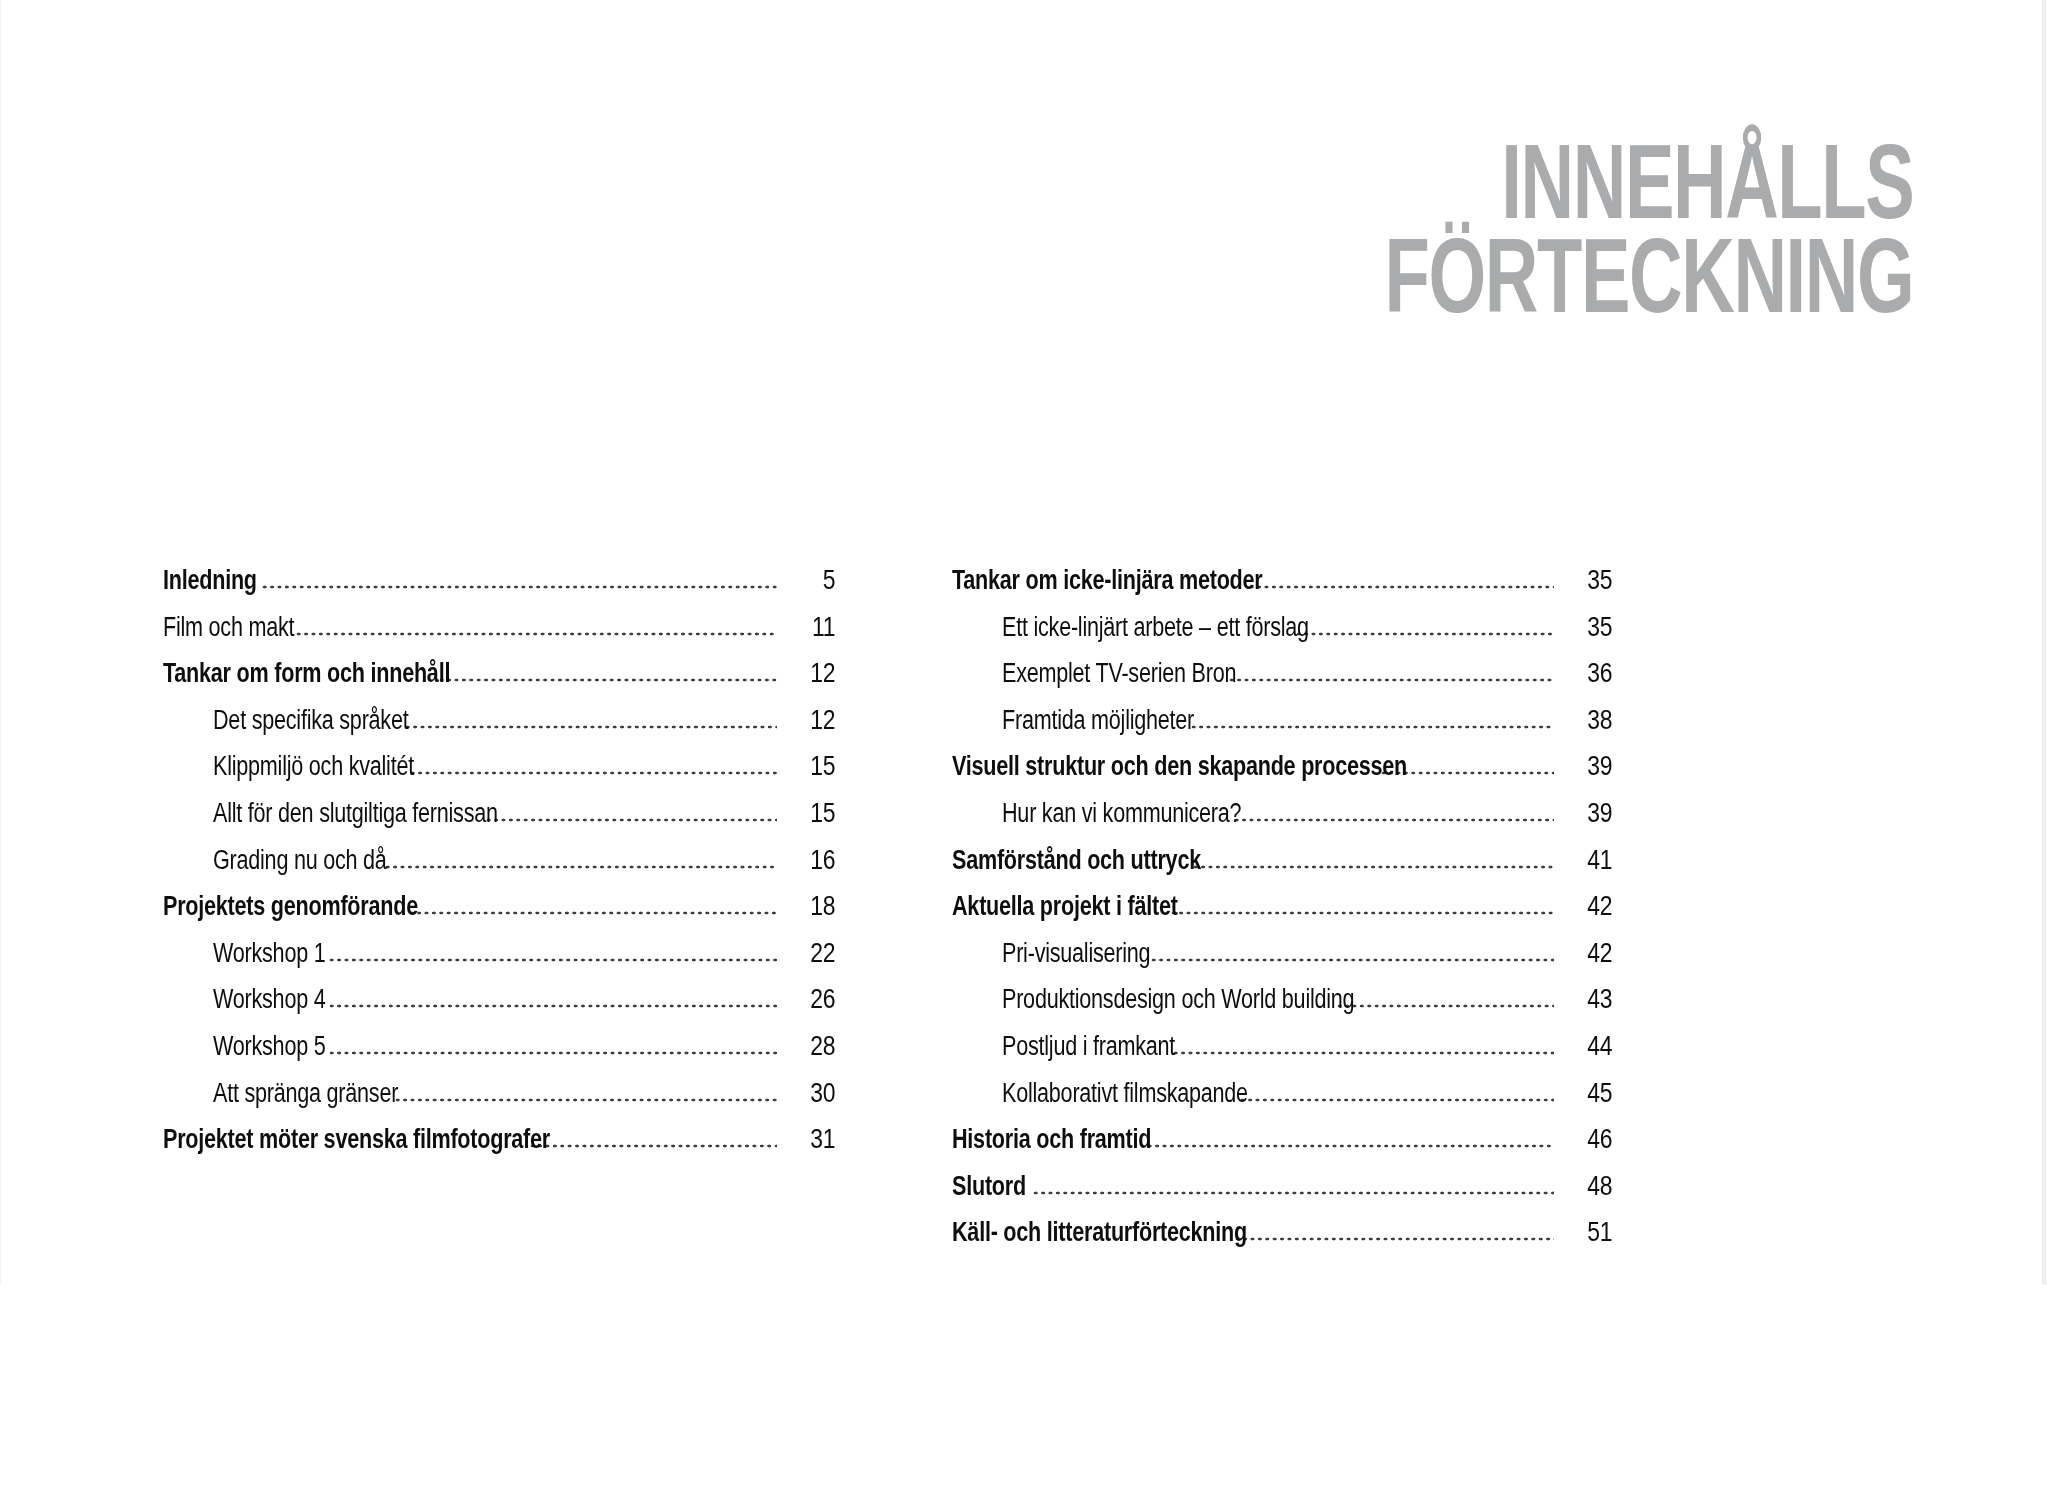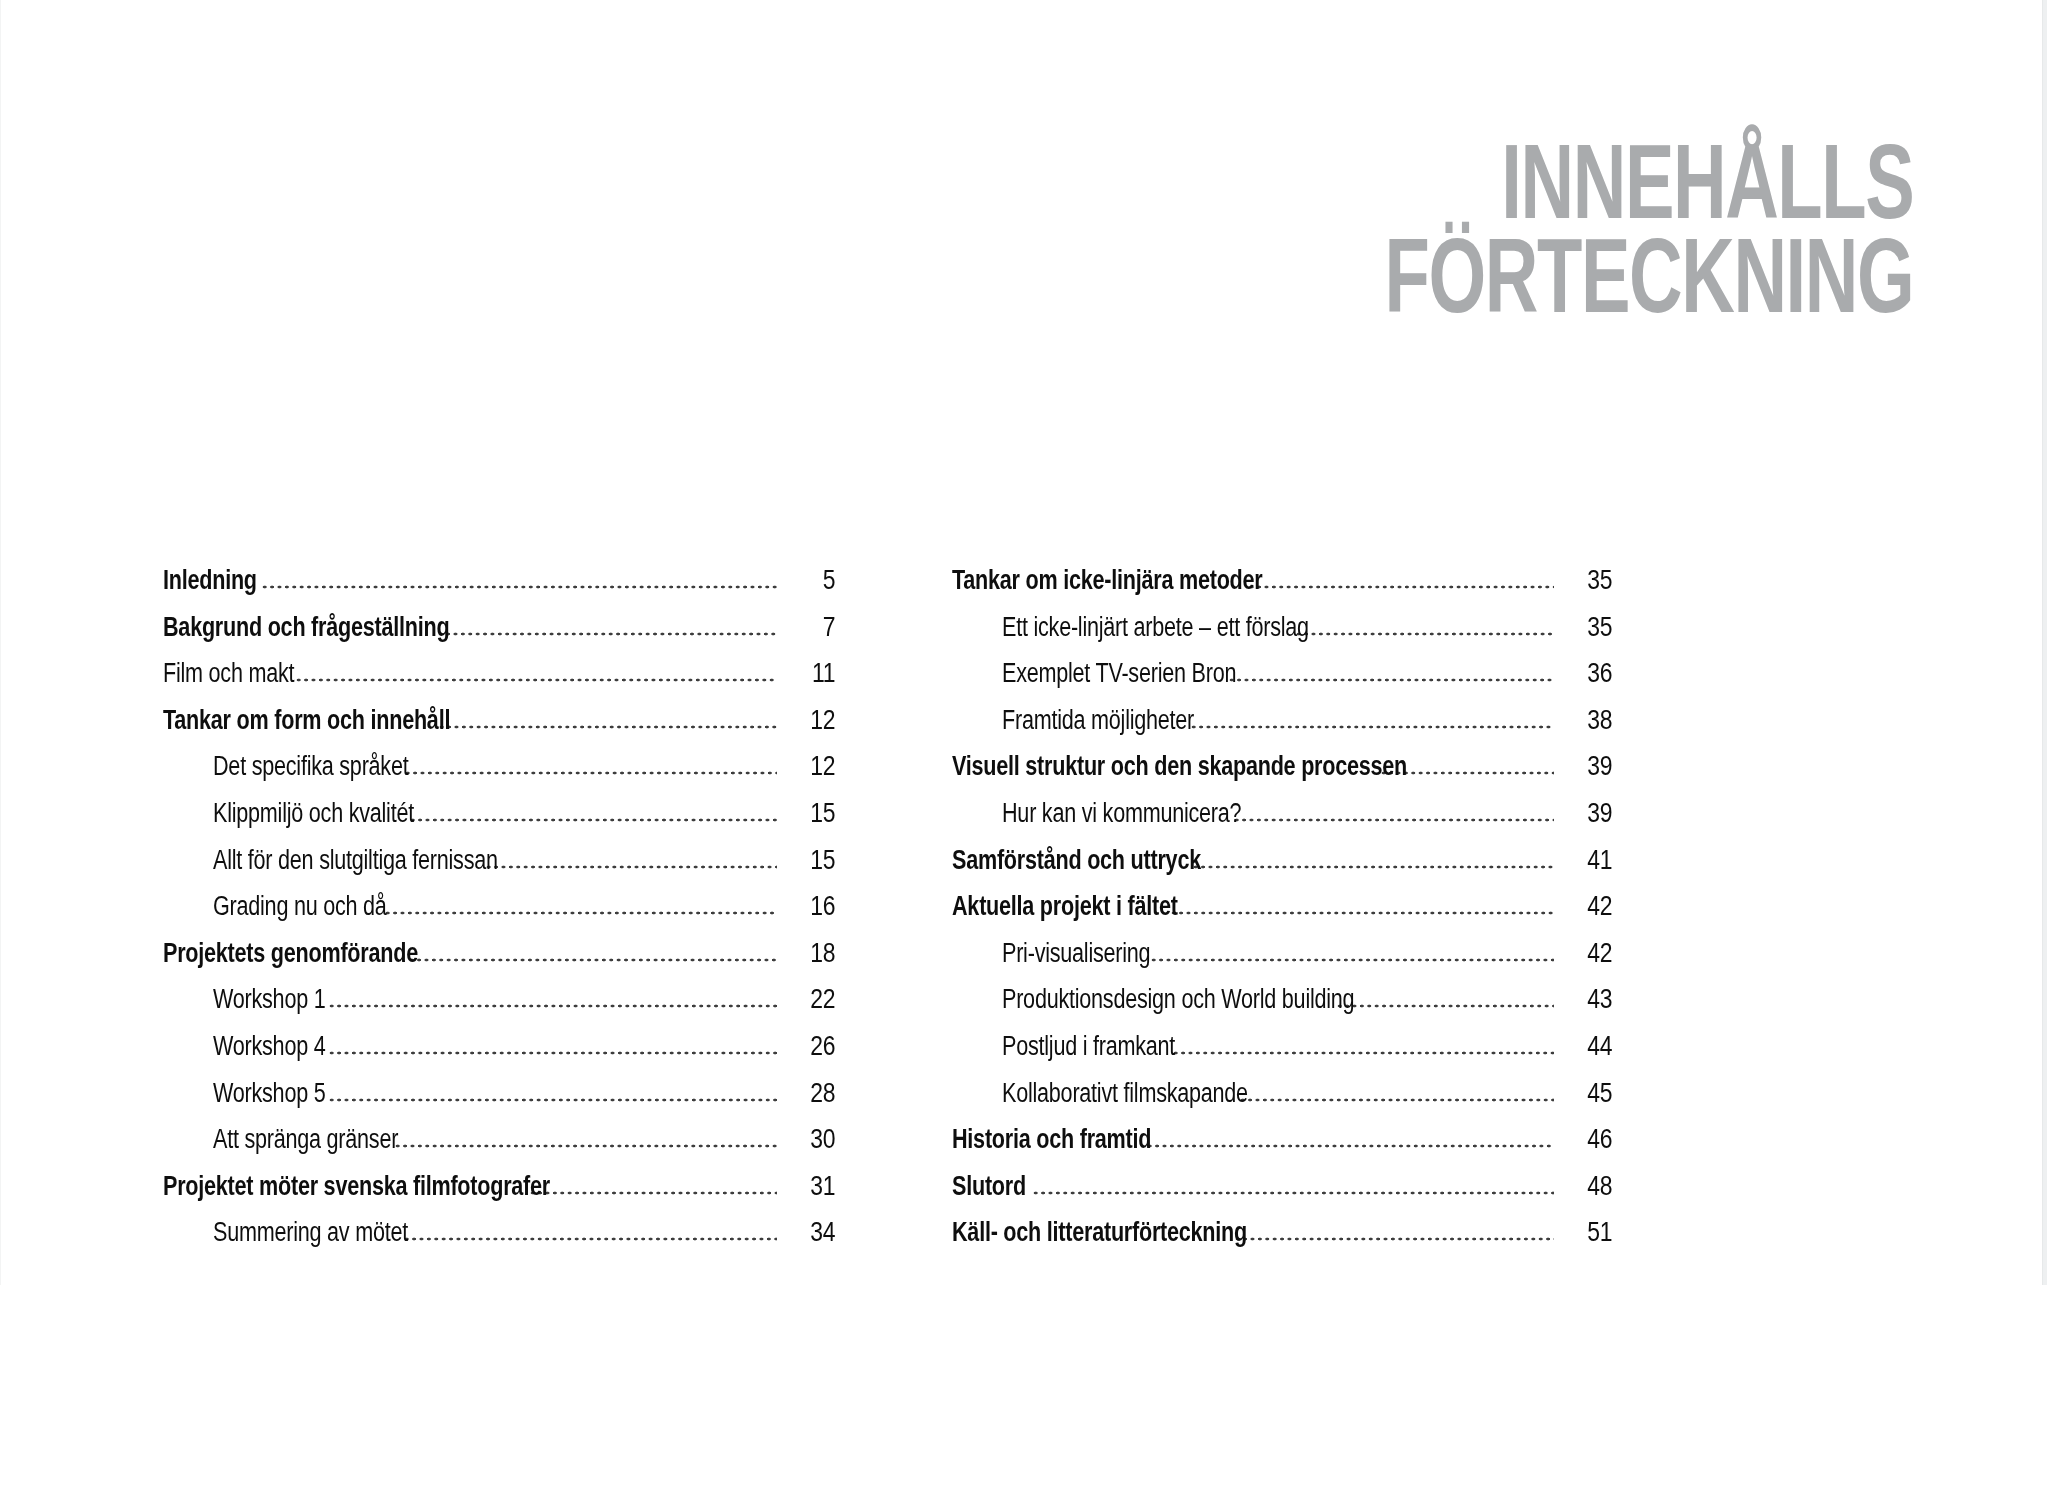--- a/index.html
+++ b/index.html
@@ -107,25 +107,20 @@
     <span class="line">FÖRTECKNING</span>
   </div>
 
   <div class="toc-col left" id="col-left">
       <div class="row">
     <span class="label bold" style="margin-right: -31.4px;">Inledning</span>
     <span class="leader"></span>
     <span class="num">5</span>
   </div>
       <div class="row">
-    <span class="label bold" style="margin-right: -96px;">Bakgrund och frågeställning</span>
-    <span class="leader"></span>
-    <span class="num">7</span>
-  </div>
-      <div class="row">
     <span class="label" style="margin-right: -44px;">Film och makt</span>
     <span class="leader"></span>
     <span class="num">11</span>
   </div>
       <div class="row">
     <span class="label bold" style="margin-right: -96.2px;">Tankar om form och innehåll</span>
     <span class="leader"></span>
     <span class="num">12</span>
   </div>
       <div class="row sub">
@@ -170,25 +165,20 @@
   </div>
       <div class="row sub">
     <span class="label" style="margin-right: -62px;">Att spränga gränser</span>
     <span class="leader"></span>
     <span class="num">30</span>
   </div>
       <div class="row">
     <span class="label bold" style="margin-right: -129.8px;">Projektet möter svenska filmfotografer</span>
     <span class="leader"></span>
     <span class="num">31</span>
-  </div>
-      <div class="row sub">
-    <span class="label" style="margin-right: -65.4px;">Summering av mötet</span>
-    <span class="leader"></span>
-    <span class="num">34</span>
   </div>
     </div>
   <div class="toc-col right" id="col-right">
       <div class="row">
     <span class="label bold" style="margin-right: -104.2px;">Tankar om icke-linjära metoder</span>
     <span class="leader"></span>
     <span class="num">35</span>
   </div>
       <div class="row sub">
     <span class="label" style="margin-right: -103px;">Ett icke-linjärt arbete – ett förslag</span>

